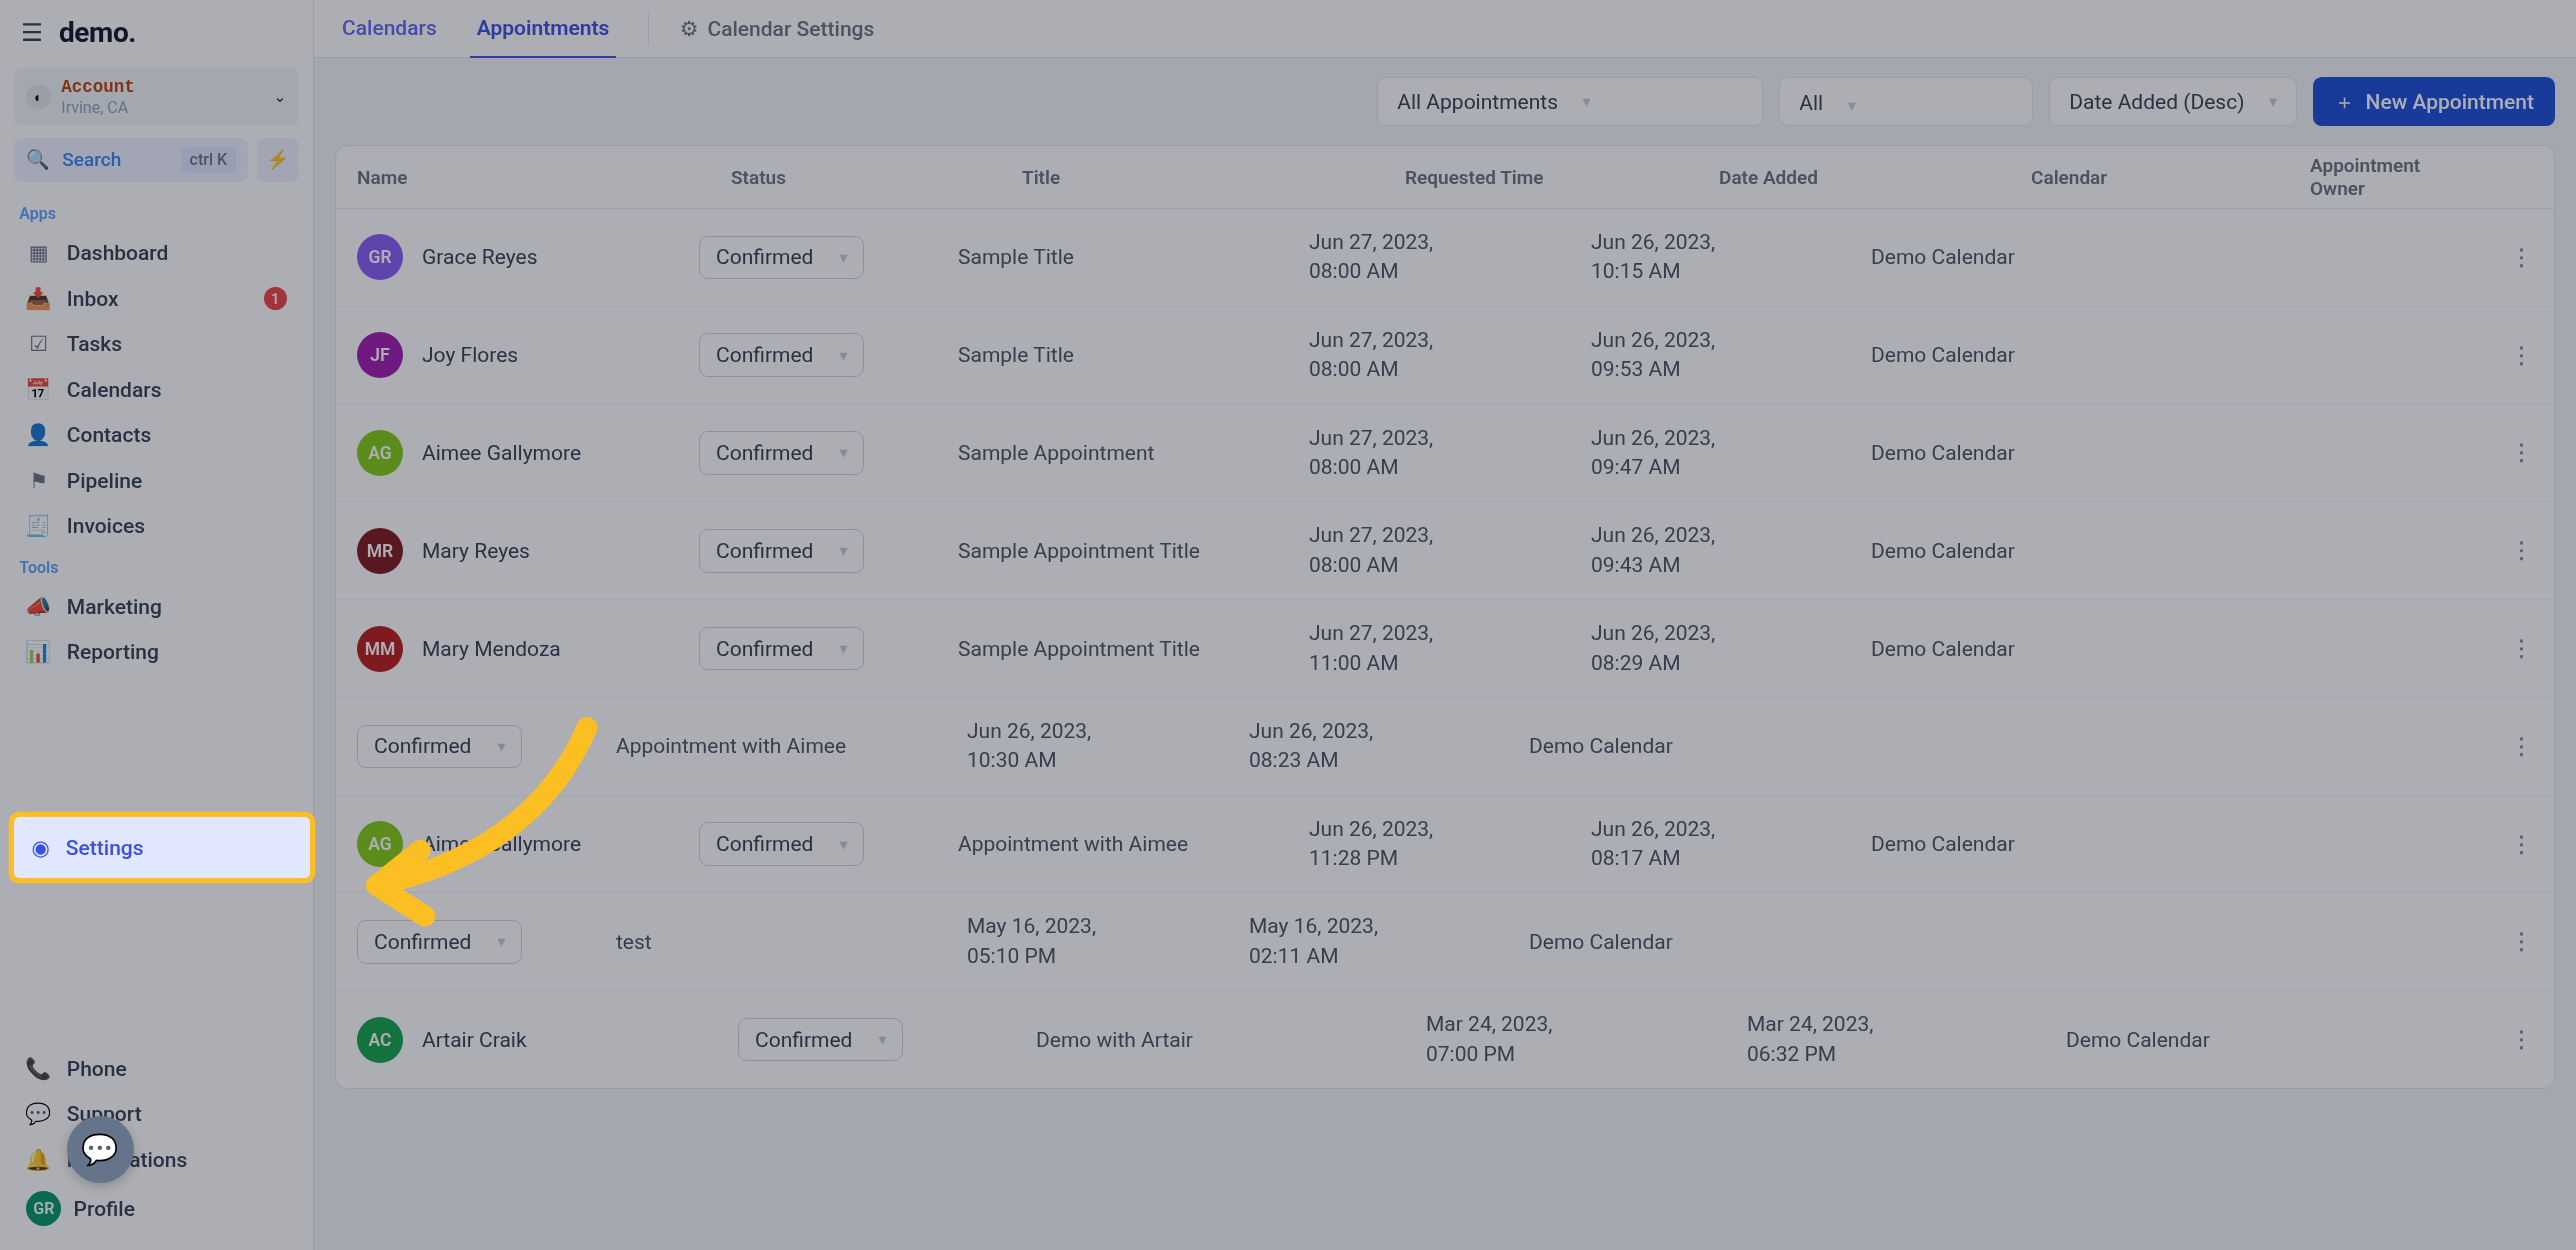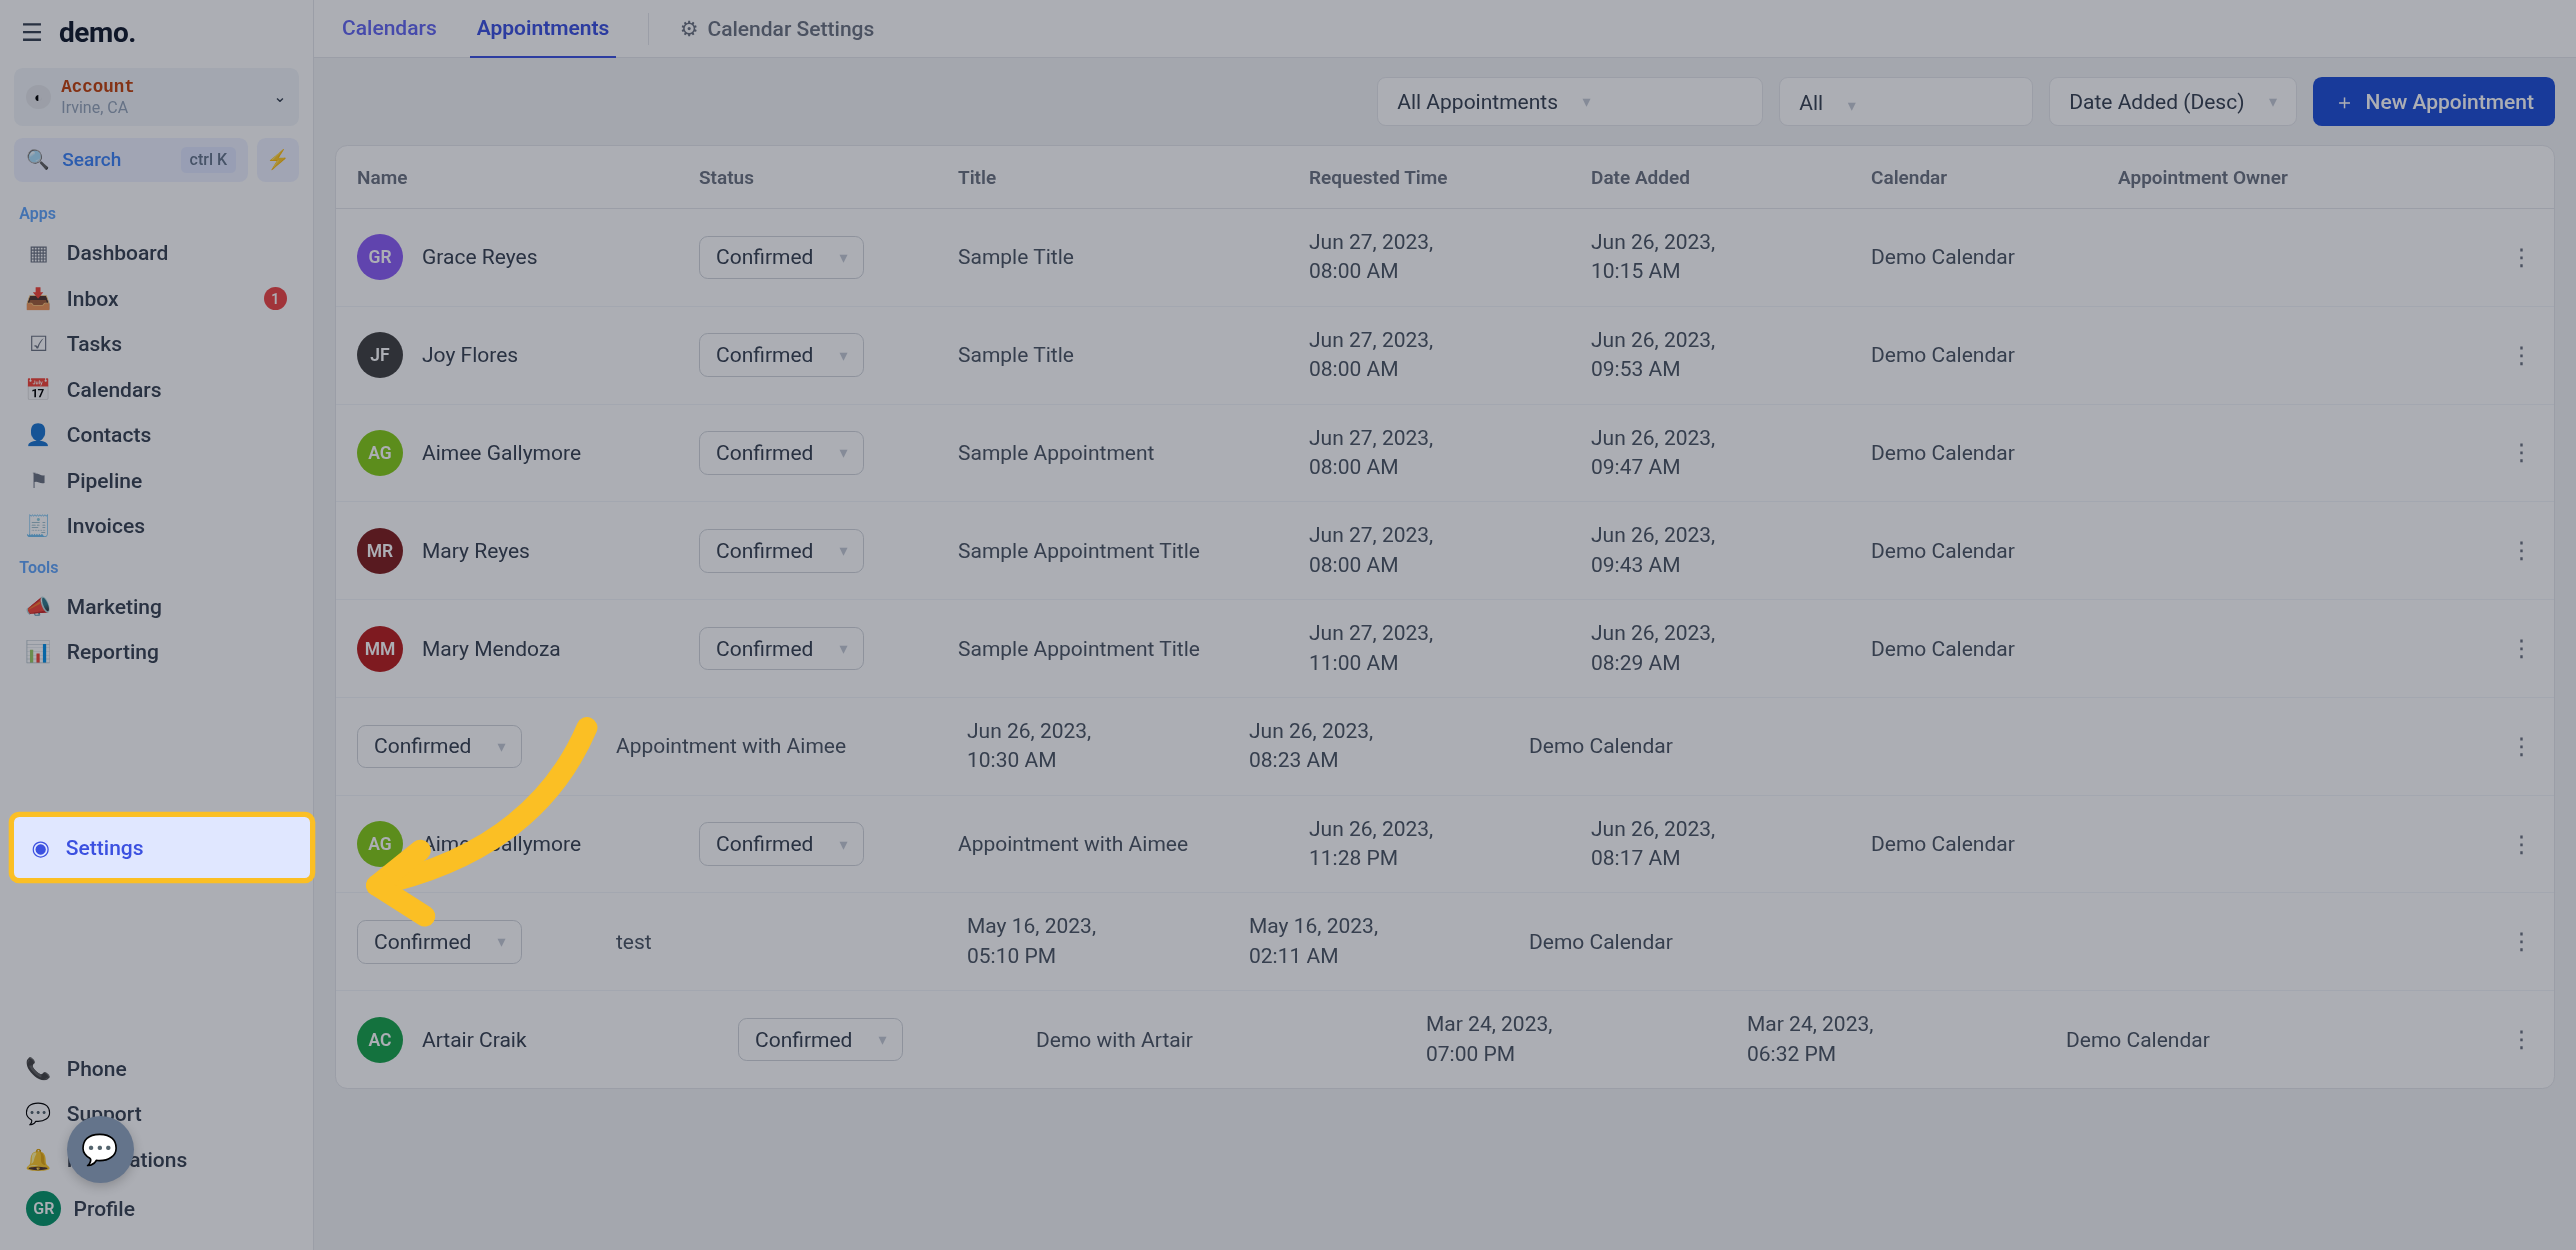--- a/index.html
+++ b/index.html
@@ -40,21 +40,21 @@
 .tab.active { color:#3b50e0; font-weight:600; border-bottom-color:#3b50e0;}
 .tab-divider { width:0.9px; height:32px; background:#e5e7eb; margin:0 5.3px;}
 .tab-settings { display:flex; align-items:center; gap:8.8px; color:#6b7280; font-size:21px; font-weight:500;}
 
 .toolbar { display:flex; gap:16px; justify-content:flex-end; padding:19px 21px 19px 21px;}
 .filter { background:#fff; border:0.9px solid #e5e7eb; border-radius:8.8px; padding:10.5px 19px; font-size:21px; color:#374151; display:flex; align-items:center; gap:24.5px; cursor:pointer;}
 .filter .caret { color:#c4c9d4; font-size:16px;}
 .new-btn { background:#1d4ed8; color:#fff; border-radius:8.8px; padding:10.5px 21px; font-size:21px; display:flex; align-items:center; gap:10.5px; cursor:pointer; font-weight:500;}
 
 .table-wrap { margin:0 21px 21px 21px; background:#fff; border:0.9px solid #e5e7eb; border-radius:12.3px; overflow:hidden;}
-.thead { display:flex; align-items:center; padding:0 21px; height:63px; color:#6b7280; font-weight:600; font-size:19px; border-bottom:0.9px solid #e5e7eb;}
+.thead { display:flex; align-items:center; padding:0 21px; height:63px; color:#6b7280; font-weight:600; font-size:19px; border-bottom:0.9px solid #e5e7eb;gap:32px;}
 .col-name { width:342px;}
 .col-status { width:259px;}
 .col-title { width:351px;}
 .col-req { width:282px;}
 .col-added { width:280px;}
 .col-cal { width:247px;}
 .col-owner { flex:1;}
 .col-act { width:53px;}
 
 .trow { display:flex; align-items:center; padding:19px 21px; border-bottom:0.9px solid #f1f5f9; font-size:21px; color:#374151;}
@@ -228,21 +228,21 @@
               </span></div>
             <div class="cell-title">Sample Title</div>
             <div class="cell-req">Jun 27, 2023,<br>08:00 AM</div>
             <div class="cell-added">Jun 26, 2023,<br>10:15 AM</div>
             <div class="cell-cal">Demo Calendar</div>
             <div class="cell-owner"></div>
             <div class="cell-act">⋮</div>
           </div>
           <div class="trow">
             <div class="cell-name">
-              <span class="avatar" style="background:#404040">JF</span>
+              <span class="avatar" style="background:#a21caf">JF</span>
               <span>Joy Flores</span>
             </div>
             <div class="cell-status"><span class="status-pill">
                 <span>Confirmed</span>
                 <span class="caret">▾</span>
               </span></div>
             <div class="cell-title">Sample Title</div>
             <div class="cell-req">Jun 27, 2023,<br>08:00 AM</div>
             <div class="cell-added">Jun 26, 2023,<br>09:53 AM</div>
             <div class="cell-cal">Demo Calendar</div>

